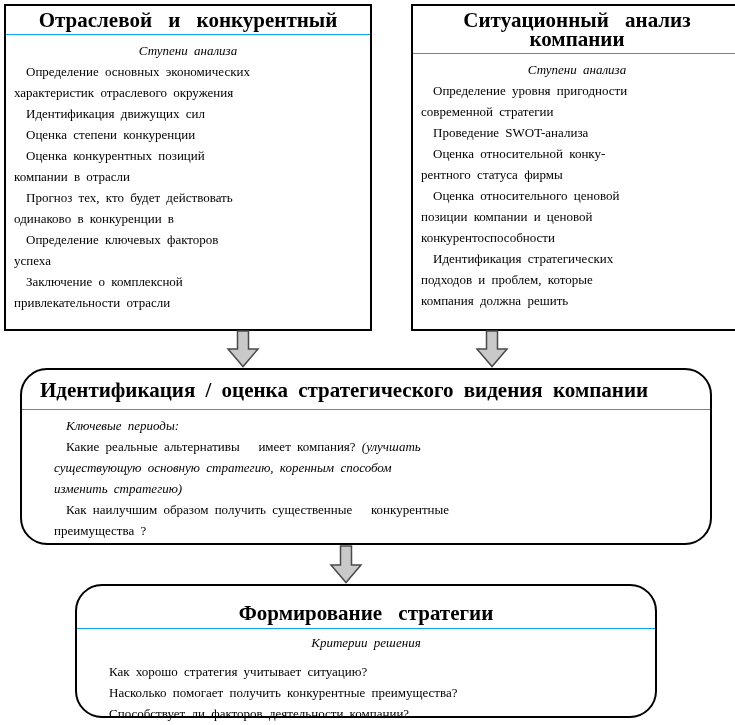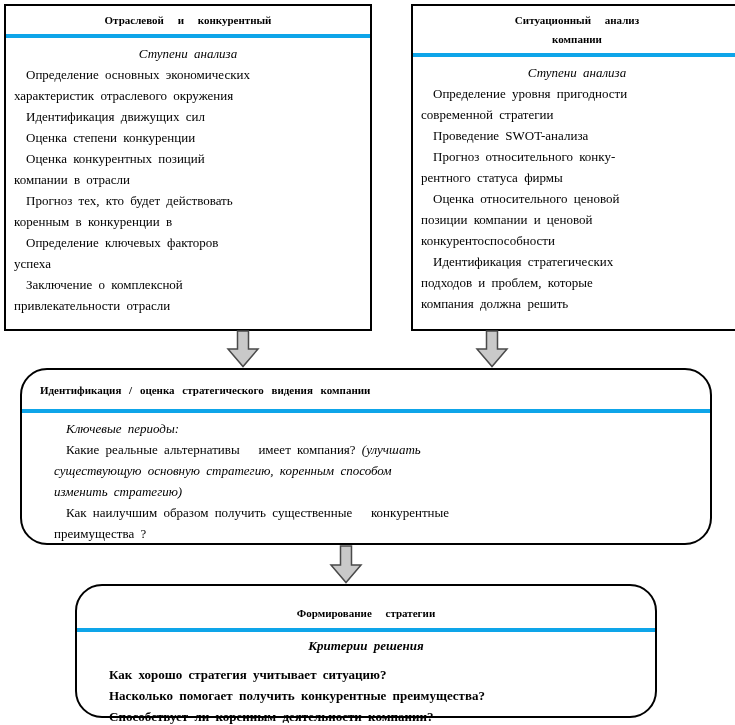--- a/index.html
+++ b/index.html
@@ -13,24 +13,24 @@
 
   .box {
     position: absolute;
     border: 2px solid #000;
     background: #fff;
     box-sizing: border-box;
   }
   .rounded { border-radius: 27px; }
 
   .hdr {
-    border-bottom: 4px solid #0ea5e9;
+    border-bottom: 1px solid #0ea5e9;
     font-weight: bold;
     text-align: center;
-    font-size: 11px;
+    font-size: 21px;
     line-height: 19px;
     padding: 5px 6px 4px 6px;
     word-spacing: 11px;
   }
   .hdr.left-align {
     text-align: left;
     padding: 10px 6px 9px 18px;
     word-spacing: 5px;
     line-height: 20px;
   }
@@ -39,21 +39,21 @@
   .bd {
     font-size: 13px;
     line-height: 21px;
     padding: 5px 8px 0 8px;
     word-spacing: 3px;
   }
   .ln { white-space: pre-wrap; }
   .ind { padding-left: 12px; }
   .it { font-style: italic; }
   .ctr { text-align: center; }
-  .q-lines .ln { padding-left: 24px; font-weight: bold; }
+  .q-lines .ln { padding-left: 24px; }
   .spacer8 { height: 8px; }
 
   .arrow { position: absolute; }
   .arrow polygon { stroke: #4a4a4a; stroke-width: 1.5; }
 </style>
 </head>
 <body>
 
 <div class="stage">
 
@@ -63,39 +63,39 @@
     </div>
     <div class="bd">
       <div class="ln it ctr">Ступени анализа</div>
       <div class="ln ind">Определение основных экономических</div>
       <div class="ln">характеристик отраслевого окружения</div>
       <div class="ln ind">Идентификация движущих сил</div>
       <div class="ln ind">Оценка степени конкуренции</div>
       <div class="ln ind">Оценка конкурентных позиций</div>
       <div class="ln">компании в отрасли</div>
       <div class="ln ind">Прогноз тех, кто будет действовать</div>
-      <div class="ln">коренным в конкуренции в</div>
+      <div class="ln">одинаково в конкуренции в</div>
       <div class="ln ind">Определение ключевых факторов</div>
       <div class="ln">успеха</div>
       <div class="ln ind">Заключение о комплексной</div>
       <div class="ln">привлекательности отрасли</div>
     </div>
   </div>
 
   <div class="box" style="left:411px; top:4px; width:332px; height:327px;">
     <div class="hdr">
       <div class="ln">Ситуационный анализ</div>
       <div class="ln">компании</div>
     </div>
     <div class="bd">
       <div class="ln it ctr">Ступени анализа</div>
       <div class="ln ind">Определение уровня пригодности</div>
       <div class="ln">современной стратегии</div>
       <div class="ln ind">Проведение SWOT-анализа</div>
-      <div class="ln ind">Прогноз относительного конку-</div>
+      <div class="ln ind">Оценка относительной конку-</div>
       <div class="ln">рентного статуса фирмы</div>
       <div class="ln ind">Оценка относительного ценовой</div>
       <div class="ln">позиции компании и ценовой</div>
       <div class="ln">конкурентоспособности</div>
       <div class="ln ind">Идентификация стратегических</div>
       <div class="ln">подходов и проблем, которые</div>
       <div class="ln">компания должна решить</div>
     </div>
   </div>
 
@@ -126,17 +126,17 @@
 
   <div class="box rounded" style="left:75px; top:584px; width:582px; height:134px;">
     <div class="hdr slim">
       <span class="ln">Формирование стратегии</span>
     </div>
     <div class="bd q-lines" style="padding-top:3px;">
       <div class="ln it ctr" style="padding-left:0;">Критерии решения</div>
       <div class="spacer8"></div>
       <div class="ln">Как хорошо стратегия учитывает ситуацию?</div>
       <div class="ln">Насколько помогает получить конкурентные преимущества?</div>
-      <div class="ln">Способствует ли коренным деятельности компании?</div>
+      <div class="ln">Способствует ли факторов деятельности компании?</div>
     </div>
   </div>
 
 </div>
 
 </body></html>

